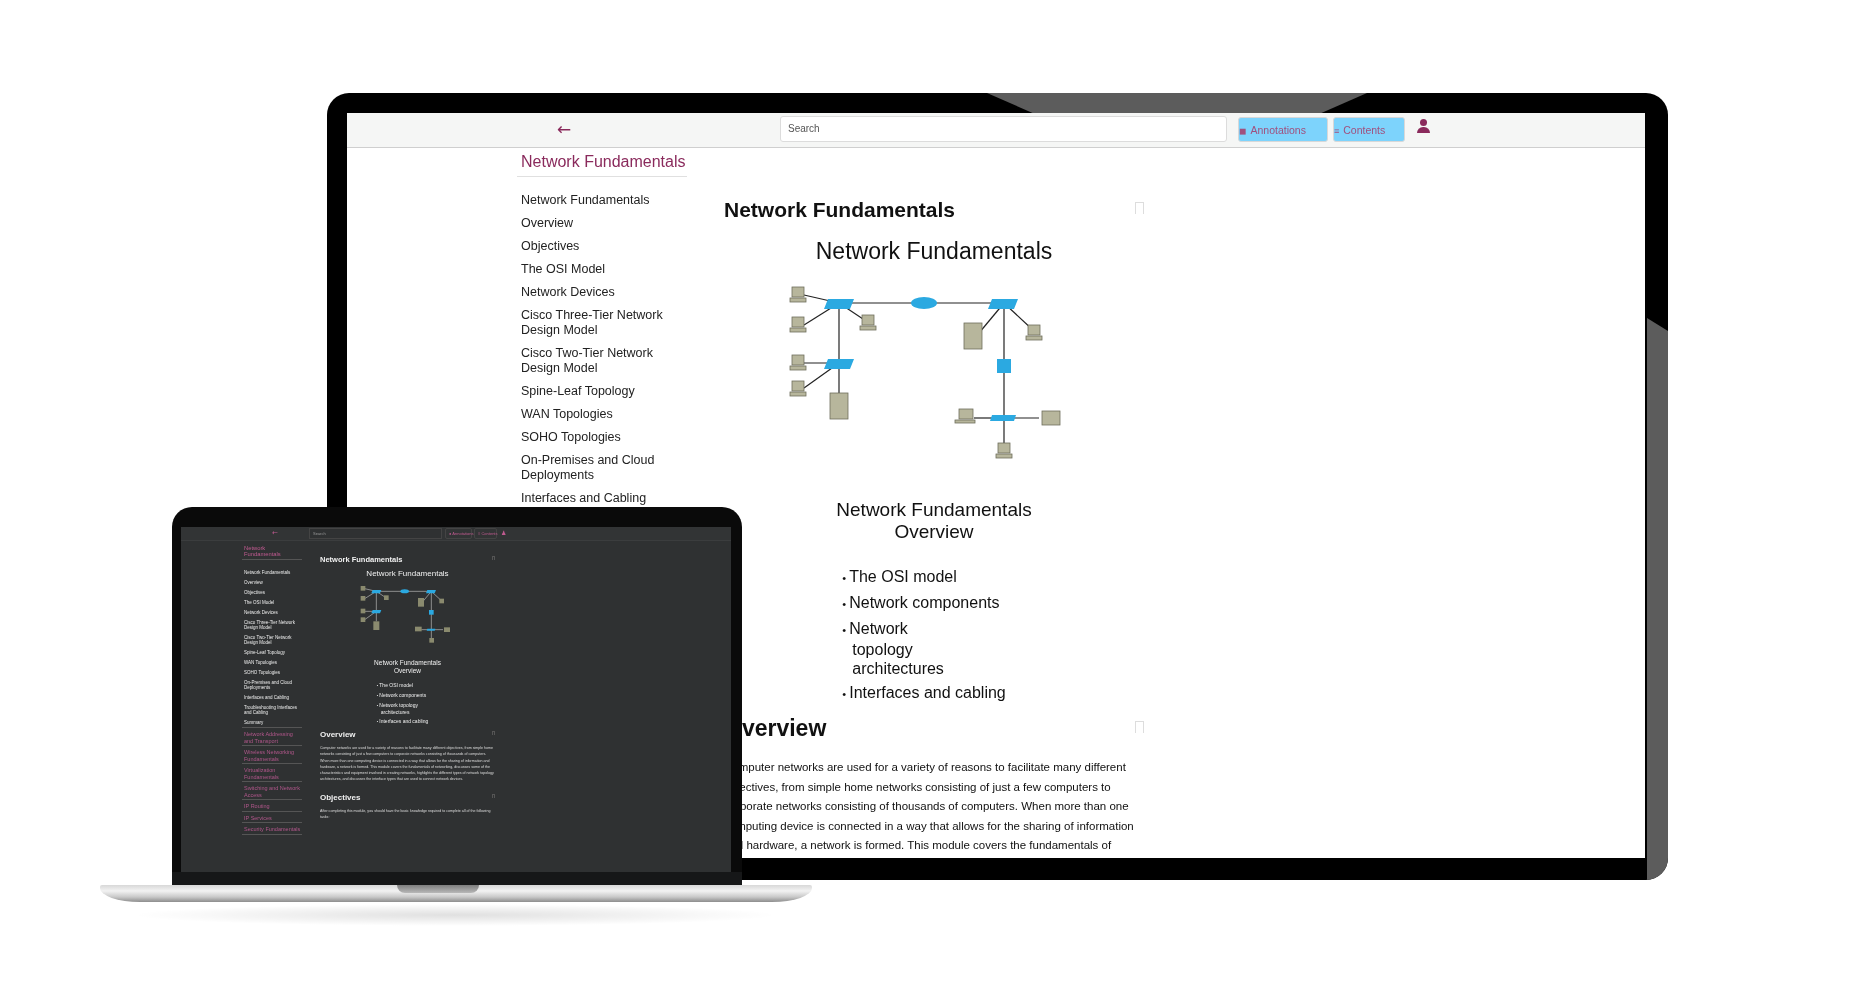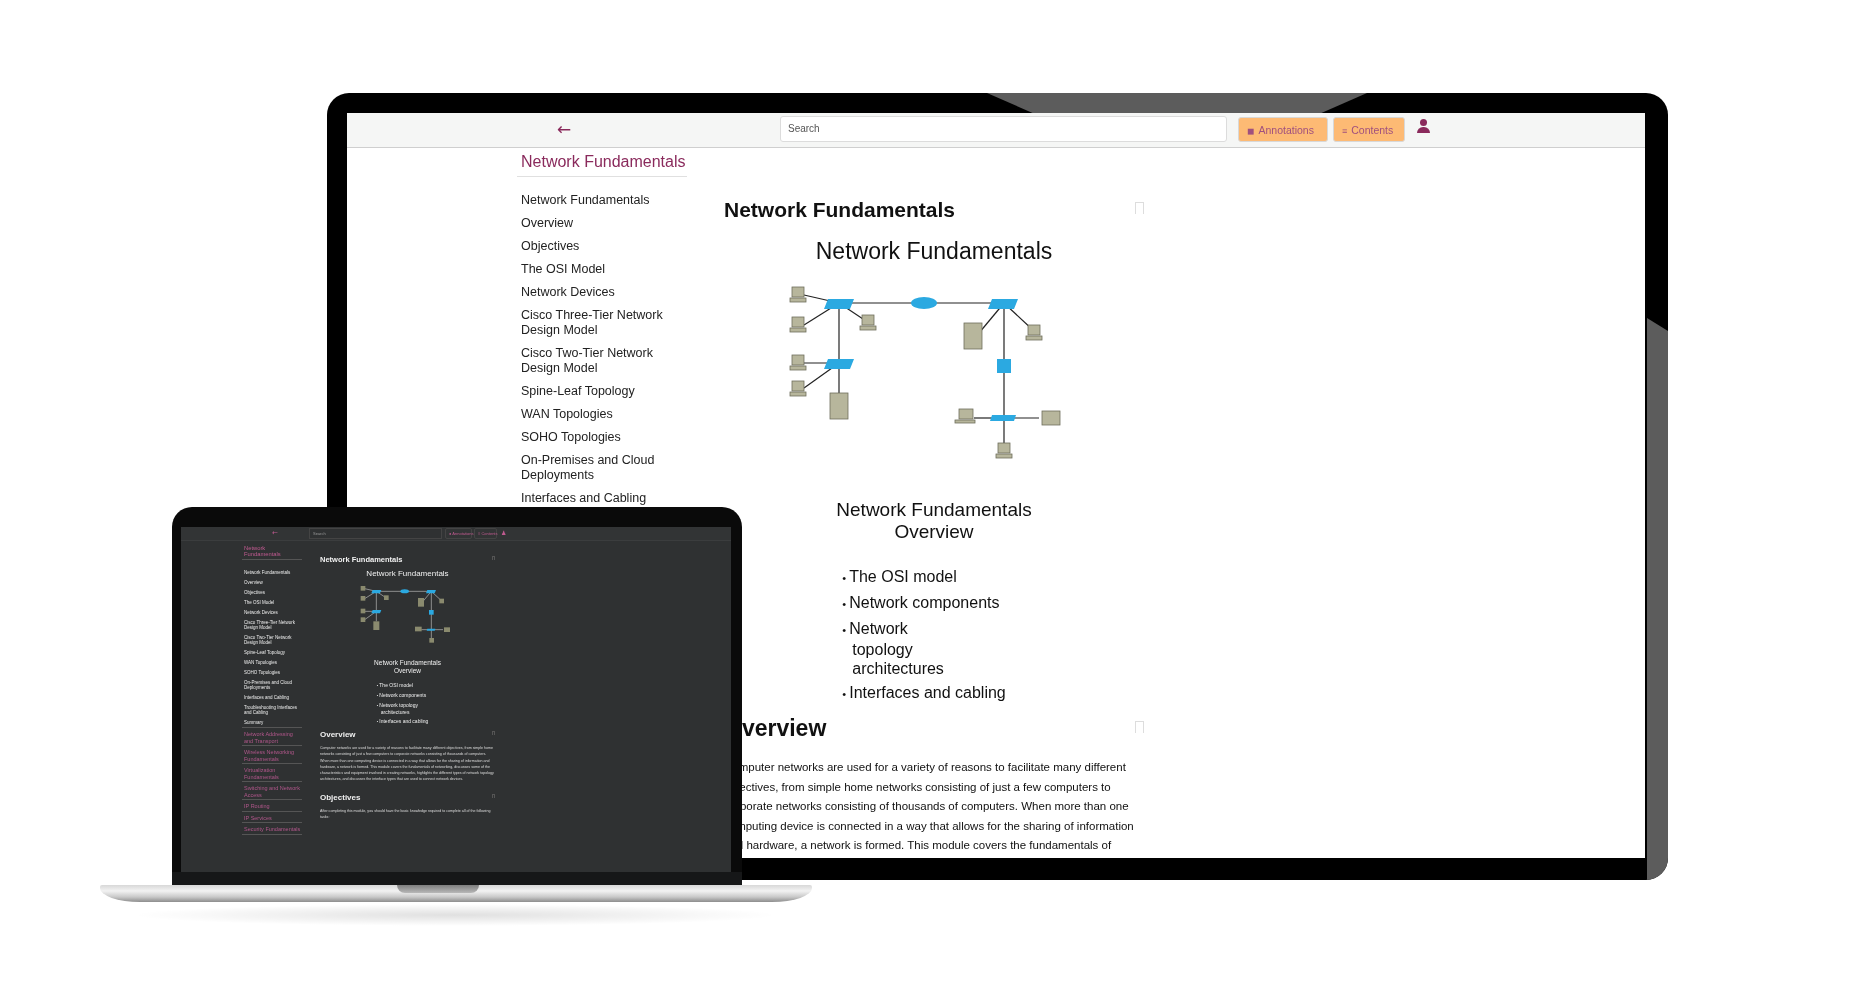--- a/index.html
+++ b/index.html
@@ -7,21 +7,21 @@
 
   
   .monitor { position: absolute; left: 327px; top: 93px; width: 1341px; height: 787px; background: #000; border-radius: 22px; overflow: hidden; }
   .monitor .glare { position: absolute; left: 660px; top: 0; width: 380px; height: 20px; background: #5c5c5c; clip-path: polygon(0 0, 100% 0, 88% 100%, 12% 100%); }
   .monitor .glare-right { position: absolute; right: 0; top: 225px; width: 21px; height: 562px; background: #5c5c5c; clip-path: polygon(0 0, 100% 13px, 100% 100%, 0 100%); }
   .screen { position: absolute; left: 20px; top: 20px; width: 1298px; height: 745px; background: #fff; overflow: hidden; }
 
   .topbar { position: absolute; left: 0; top: 0; width: 100%; height: 35px; background: #f5f6f5; border-bottom: 1px solid #cfcfcf; }
   .back { position: absolute; left: 210px; top: 6px; color: #8a2a5c; font-size: 17px; }
   .search { position: absolute; left: 433px; top: 3px; width: 447px; height: 26px; border: 1px solid #dcdcdc; border-radius: 3px; background: #fff; font-size: 10px; color: #555; padding: 6px 7px; font-family: "Liberation Sans", sans-serif; }
-  .tbtn { position: absolute; top: 4px; height: 25px; border: 1px solid #d8d8d8; border-radius: 3px; background: #fdba74; color: #a0507e; font-size: 10.5px; padding: 6px 8px; font-family: "Liberation Sans", sans-serif; white-space: nowrap; }
+  .tbtn { position: absolute; top: 4px; height: 25px; border: 1px solid #d8d8d8; border-radius: 3px; background: #7dd3fc; color: #a0507e; font-size: 10.5px; padding: 6px 0; font-family: "Liberation Sans", sans-serif; white-space: nowrap; }
   .tbtn.ann { left: 891px; width: 90px; }
   .tbtn.con { left: 986px; width: 72px; }
   .tbtn .ic { display: inline-block; margin-right: 4px; font-size: 9px; }
   .user { position: absolute; left: 1069px; top: 6px; width: 14px; height: 18px; }
   .user .h { position: absolute; left: 4px; top: 0; width: 7px; height: 7px; border-radius: 50%; background: #8a2a5c; }
   .user .b { position: absolute; left: 1px; top: 8px; width: 13px; height: 6px; border-radius: 6px 6px 0 0; background: #8a2a5c; }
 
   .toc { position: absolute; left: 170px; top: 35px; width: 170px; }
   .toc-title { color: #8a2a5c; font-size: 16px; padding: 5px 0 5px 4px; border-bottom: 1px solid #e0e0e0; font-family: "Liberation Sans", sans-serif; }
   .toc ul { list-style: none; margin-top: 16px; }

